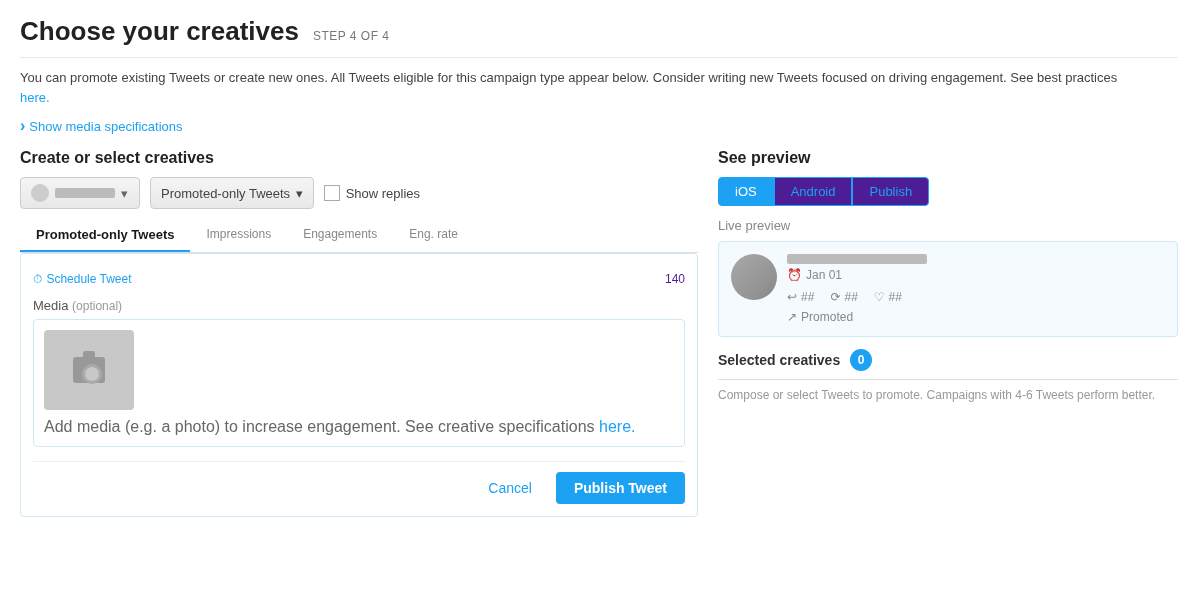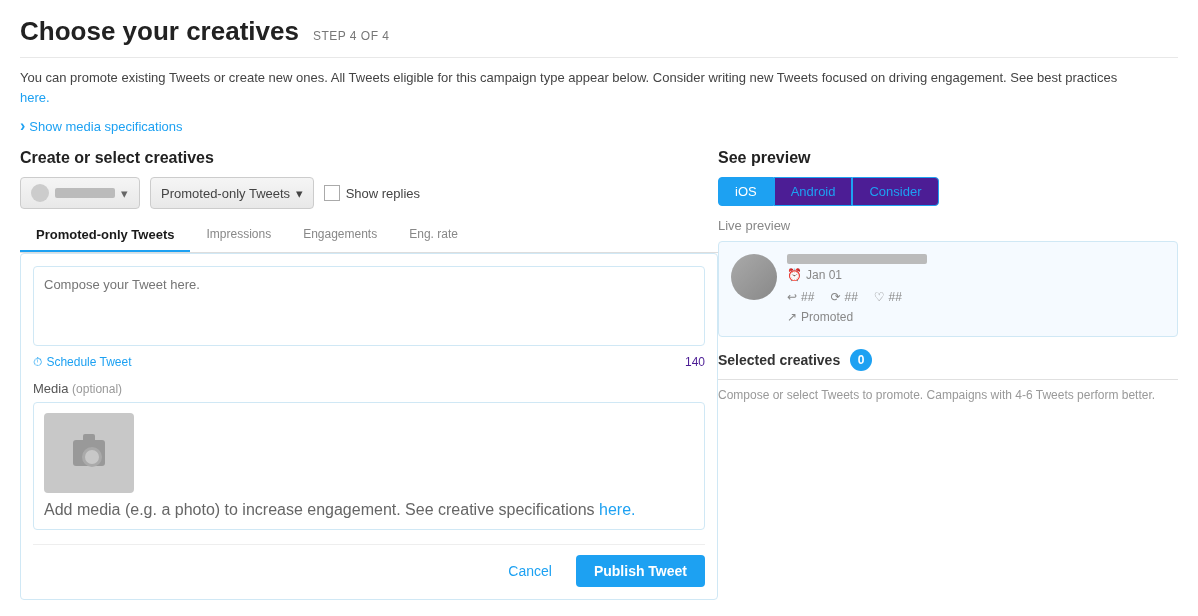--- a/index.html
+++ b/index.html
@@ -65,20 +65,21 @@
     }
 
     .show-specs-link:before {
       content: '›';
       font-size: 16px;
       font-weight: bold;
     }
 
     .main-content {
       display: flex;
+      gap: 20px;
       margin-top: 4px;
     }
 
     .left-panel {
       flex: 1;
       min-width: 0;
     }
 
     .right-panel {
       width: 460px;
@@ -506,21 +507,20 @@
         </div>
         <div class="tab-item metric">
           <span>Engagements</span>
         </div>
         <div class="tab-item metric">
           <span>Eng. rate</span>
         </div>
       </div>
 
       <div class="compose-area">
-        <textarea class="compose-box" placeholder="Compose your Tweet here." style=""></textarea>
         <div class="compose-footer">
           <a class="schedule-link">
             <span>⏱</span>
             <span>Schedule Tweet</span>
           </a>
           <span class="char-count">140</span>
         </div>
 
         
         <div class="media-section">
@@ -551,21 +551,21 @@
       <div class="section-title">See preview</div>
 
       <div class="preview-tabs">
         <button class="preview-tab active">
           <span>iOS</span>
         </button>
         <button class="preview-tab">
           <span>Android</span>
         </button>
         <button class="preview-tab">
-          <span>Consider</span>
+          <span>Publish</span>
         </button>
       </div>
 
       <div style="font-size:13px;color:#888;margin-bottom:8px;">Live preview</div>
 
       <div class="preview-card">
         <div class="tweet-preview-header">
           <div class="tweet-avatar">
             <div style="width:100%;height:100%;background:linear-gradient(135deg,#aaa,#888);"></div>
           </div>

